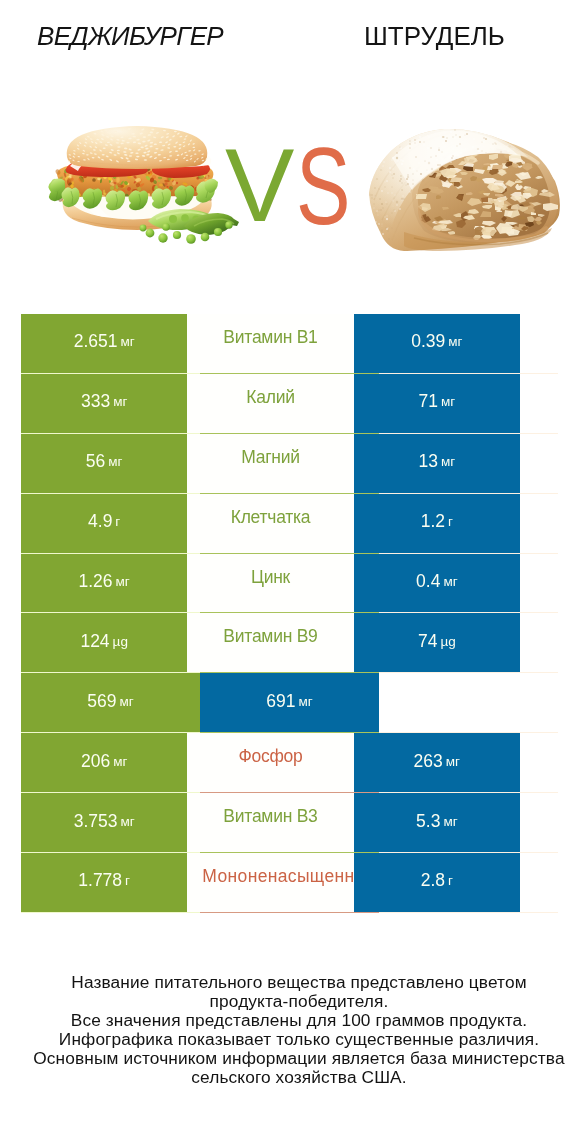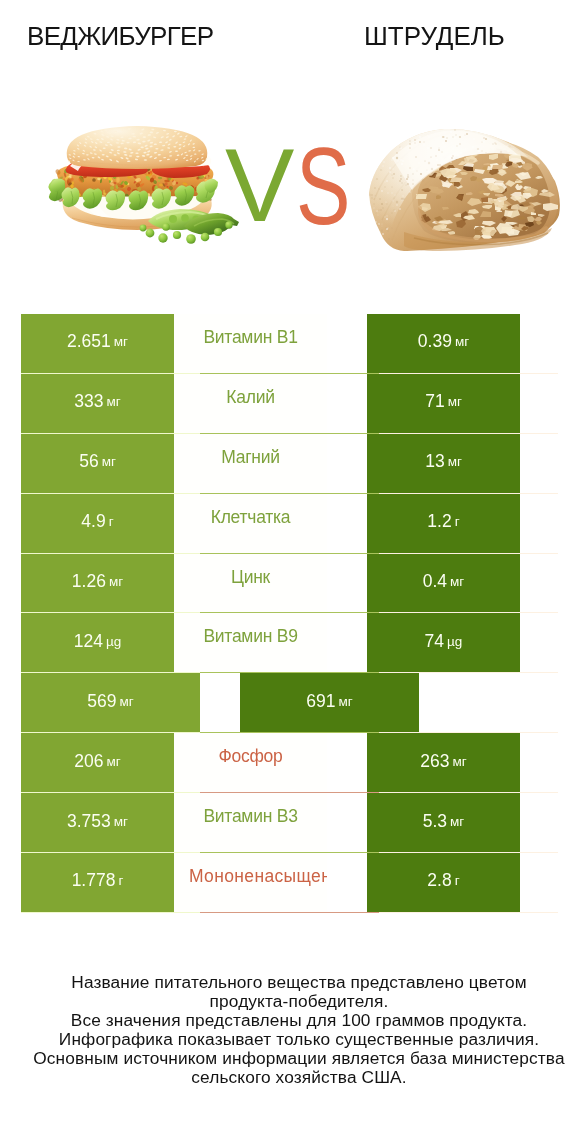--- a/index.html
+++ b/index.html
@@ -1,31 +1,31 @@
 <!DOCTYPE html>
 <html><head>
 <meta charset="utf-8">
 <title>Comparison</title>
 <style>
   html,body{margin:0;padding:0;}
   body{width:580px;height:1144px;background:#fff;font-family:"Liberation Sans",sans-serif;overflow:hidden;-webkit-font-smoothing:antialiased;}
   .page{position:relative;width:580px;height:1144px;}
   .title{position:absolute;top:23px;font-size:26px;line-height:26px;color:#141414;white-space:nowrap;font-weight:400;}
-  .title.left{left:27px;letter-spacing:-0.7px;}
+  .title.left{left:37px;letter-spacing:-0.7px;font-style:italic;}
   .title.right{left:364px;letter-spacing:0px;}
   .hero{position:absolute;left:0;top:0;width:580px;height:300px;}
   .hero svg{position:absolute;left:0;top:0;}
   .vs{position:absolute;left:0;top:0;width:580px;height:300px;}
   .tbl{position:absolute;left:21px;top:314px;width:499px;}
   .row{position:relative;height:59.9px;display:flex;}
   .cell{width:179px;height:59.9px;display:flex;align-items:center;justify-content:center;box-sizing:border-box;overflow:hidden;}
   .cell.val{color:#fbfef2;font-size:17.5px;font-weight:400;padding-bottom:4px;}
   .cell.val .u{font-size:13.5px;font-weight:400;margin-left:3px;}
   .cell.g{background:#81a632;}
-  .cell.r{background:#4d7c0f;margin-left:40px;}
+  .cell.r{background:#0369a1;}
   .cell.name{background:#fffffd;font-size:17.5px;font-weight:400;text-align:center;line-height:21px;letter-spacing:-0.25px;padding-bottom:13px;}
   .cell.name .t{display:block;white-space:nowrap;}
   .cell.name.two{justify-content:flex-start;}
   .cell.name.two .nm{width:179px;}
   .cell.name.two .t1{letter-spacing:0.35px;text-align:left;padding-left:15px;}
   .cell.name.gn{color:#7ea23c;}
   .cell.name.rn{color:#cb6345;}
   .sep{position:absolute;left:0;top:58.9px;width:537px;height:1px;}
   .sep i{position:absolute;display:block;height:1px;}
   .sep .a{left:0;width:179px;background:#f0f8cc;}

